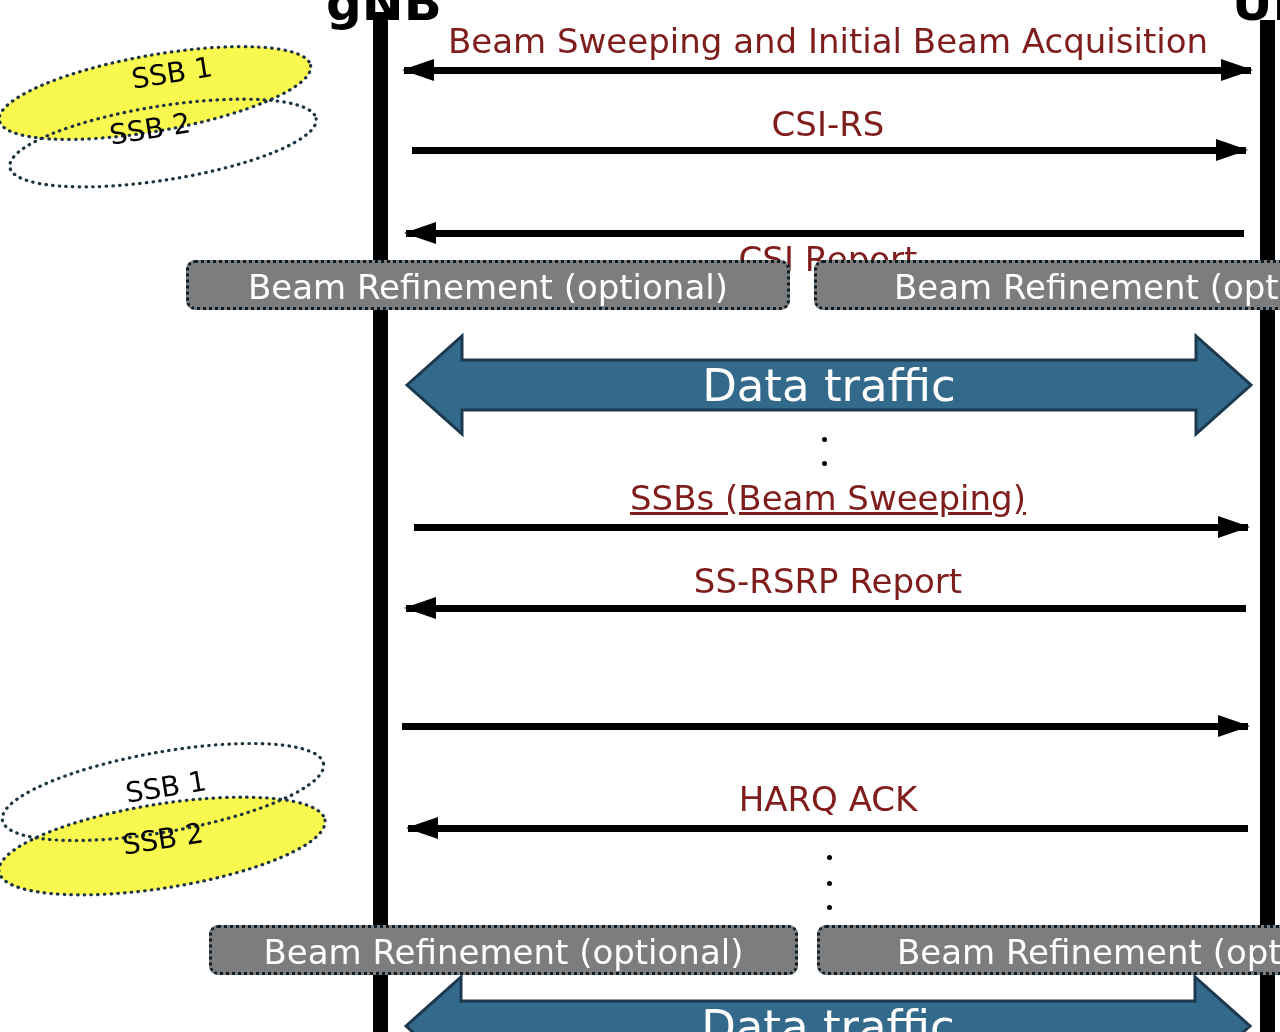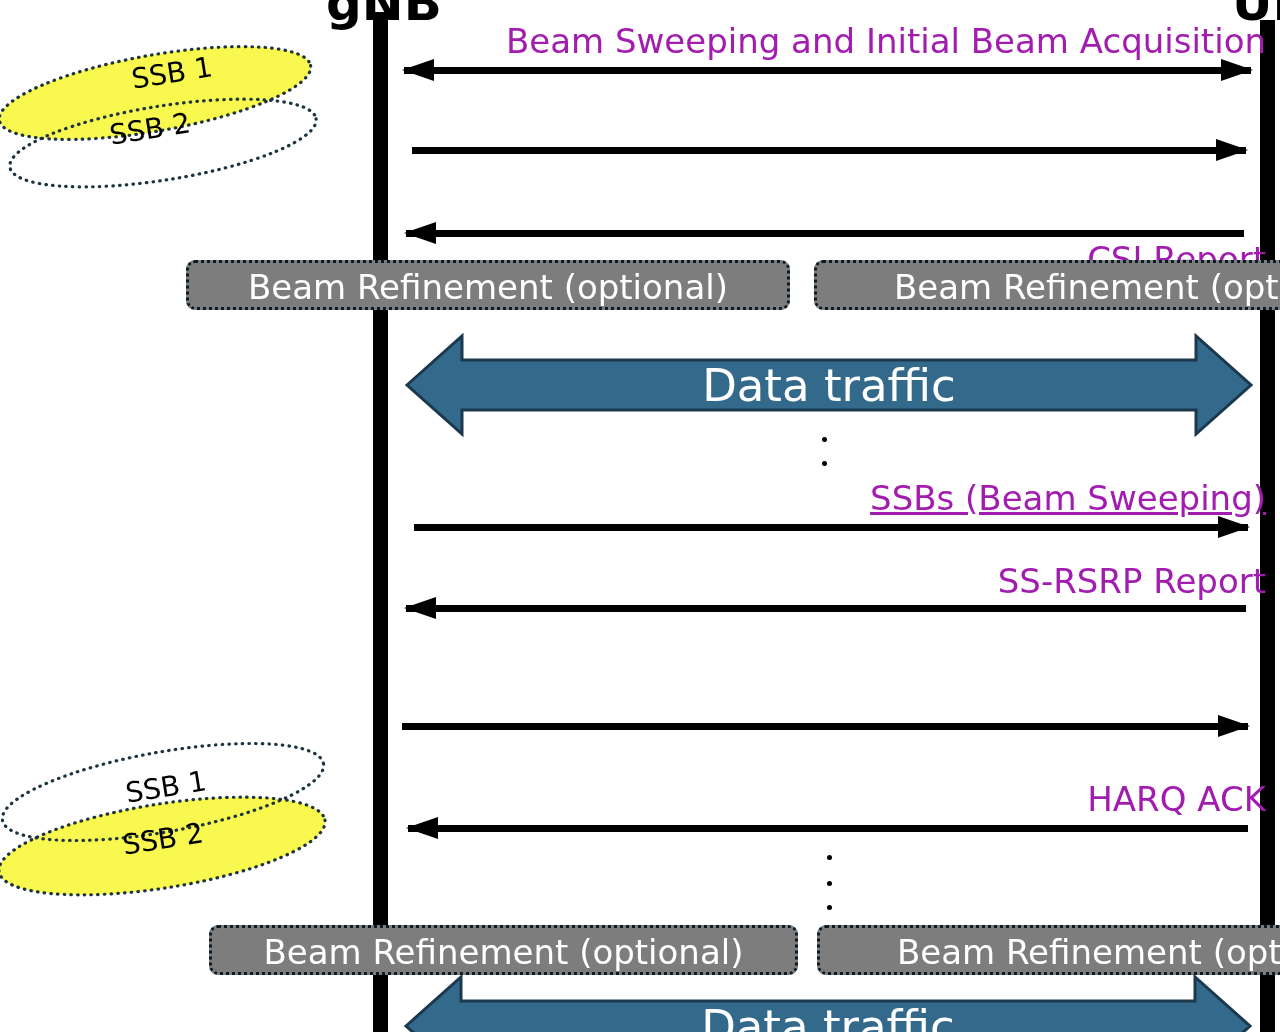--- a/index.html
+++ b/index.html
@@ -6,22 +6,22 @@
   #stage{
     position:relative; width:1280px; height:1032px; overflow:hidden;
     background:#ffffff; font-family:"DejaVu Sans","Liberation Sans",sans-serif;
   }
   .actor-label{
     position:absolute; top:-22px; font-size:50px; font-weight:bold; color:#000;
     line-height:1; white-space:nowrap;
   }
   .lifeline{ position:absolute; width:15px; background:#000; }
   .msg-label{
-    position:absolute; left:390px; width:876px; text-align:right;
-    font-size:34px; color:#a21caf; white-space:nowrap; line-height:1.15;
+    position:absolute; left:390px; width:876px; text-align:center;
+    font-size:34px; color:#7f1d1d; white-space:nowrap; line-height:1.15;
   }
   .msg{ position:absolute; height:22px; }
   .msg .line{ position:absolute; left:2px; right:2px; top:8px; height:7px; background:#000; }
   .msg .head-r{ position:absolute; right:0; top:0; width:0; height:0;
     border-top:11px solid transparent; border-bottom:11px solid transparent; border-left:32px solid #000; }
   .msg .head-l{ position:absolute; left:0; top:0; width:0; height:0;
     border-top:11px solid transparent; border-bottom:11px solid transparent; border-right:32px solid #000; }
   .callout{
     position:absolute; height:50px; background:#7d7d7d; border:3px dotted #0b1b26;
     border-radius:9px; color:#fff; font-size:34px; display:flex; align-items:flex-end;
@@ -67,20 +67,21 @@
   <span class="ssb-label" style="left:166px; top:787px;">SSB 1</span>
   <span class="ssb-label" style="left:163px; top:839px;">SSB 2</span>
 
   <div class="msg-label" style="top:22px;">Beam Sweeping and Initial Beam Acquisition</div>
   <div class="msg" style="left:402px; top:59px; width:851px;">
     <div class="line"></div>
     <div class="head-l"></div>
     <div class="head-r"></div>
   </div>
 
+  <div class="msg-label" style="top:105px;">CSI-RS</div>
   <div class="msg" style="left:410px; top:139px; width:838px;">
     <div class="line"></div>
     <div class="head-r"></div>
   </div>
 
   <div class="msg-label" style="top:196px;margin-top:44px;">CSI Report</div>
   <div class="msg" style="left:404px; top:222px; width:842px;">
     <div class="line"></div>
     <div class="head-l"></div>
   </div>

